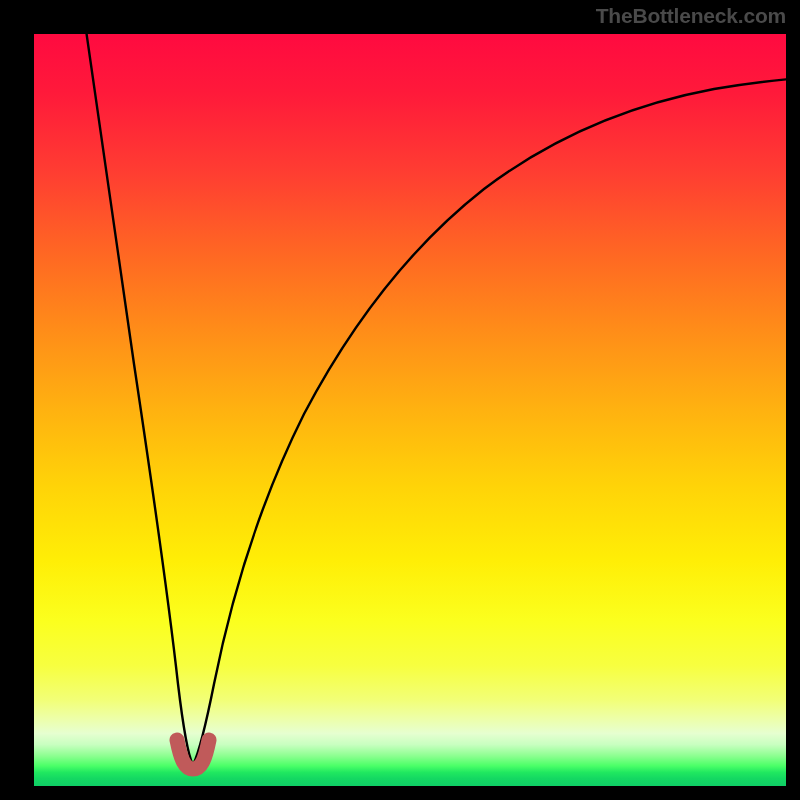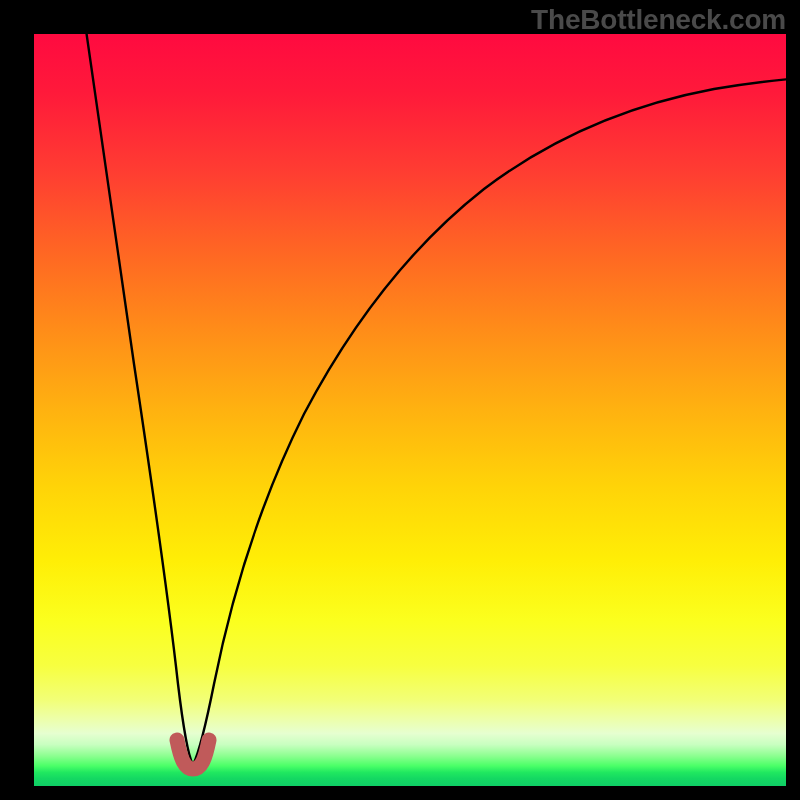--- a/index.html
+++ b/index.html
@@ -61,21 +61,21 @@
     left: 0;
     top: 0;
     width: 752px;
     height: 752px;
   }
   .watermark {
     position: absolute;
     top: 4px;
     right: 14px;
     color: #4a4a4a;
-    font-size: 28px;
+    font-size: 21px;
     font-weight: 600;
     letter-spacing: -0.2px;
     margin-left: 17px;
   }
 </style>
 </head>
 <body>
 
 <div class="frame">
 

